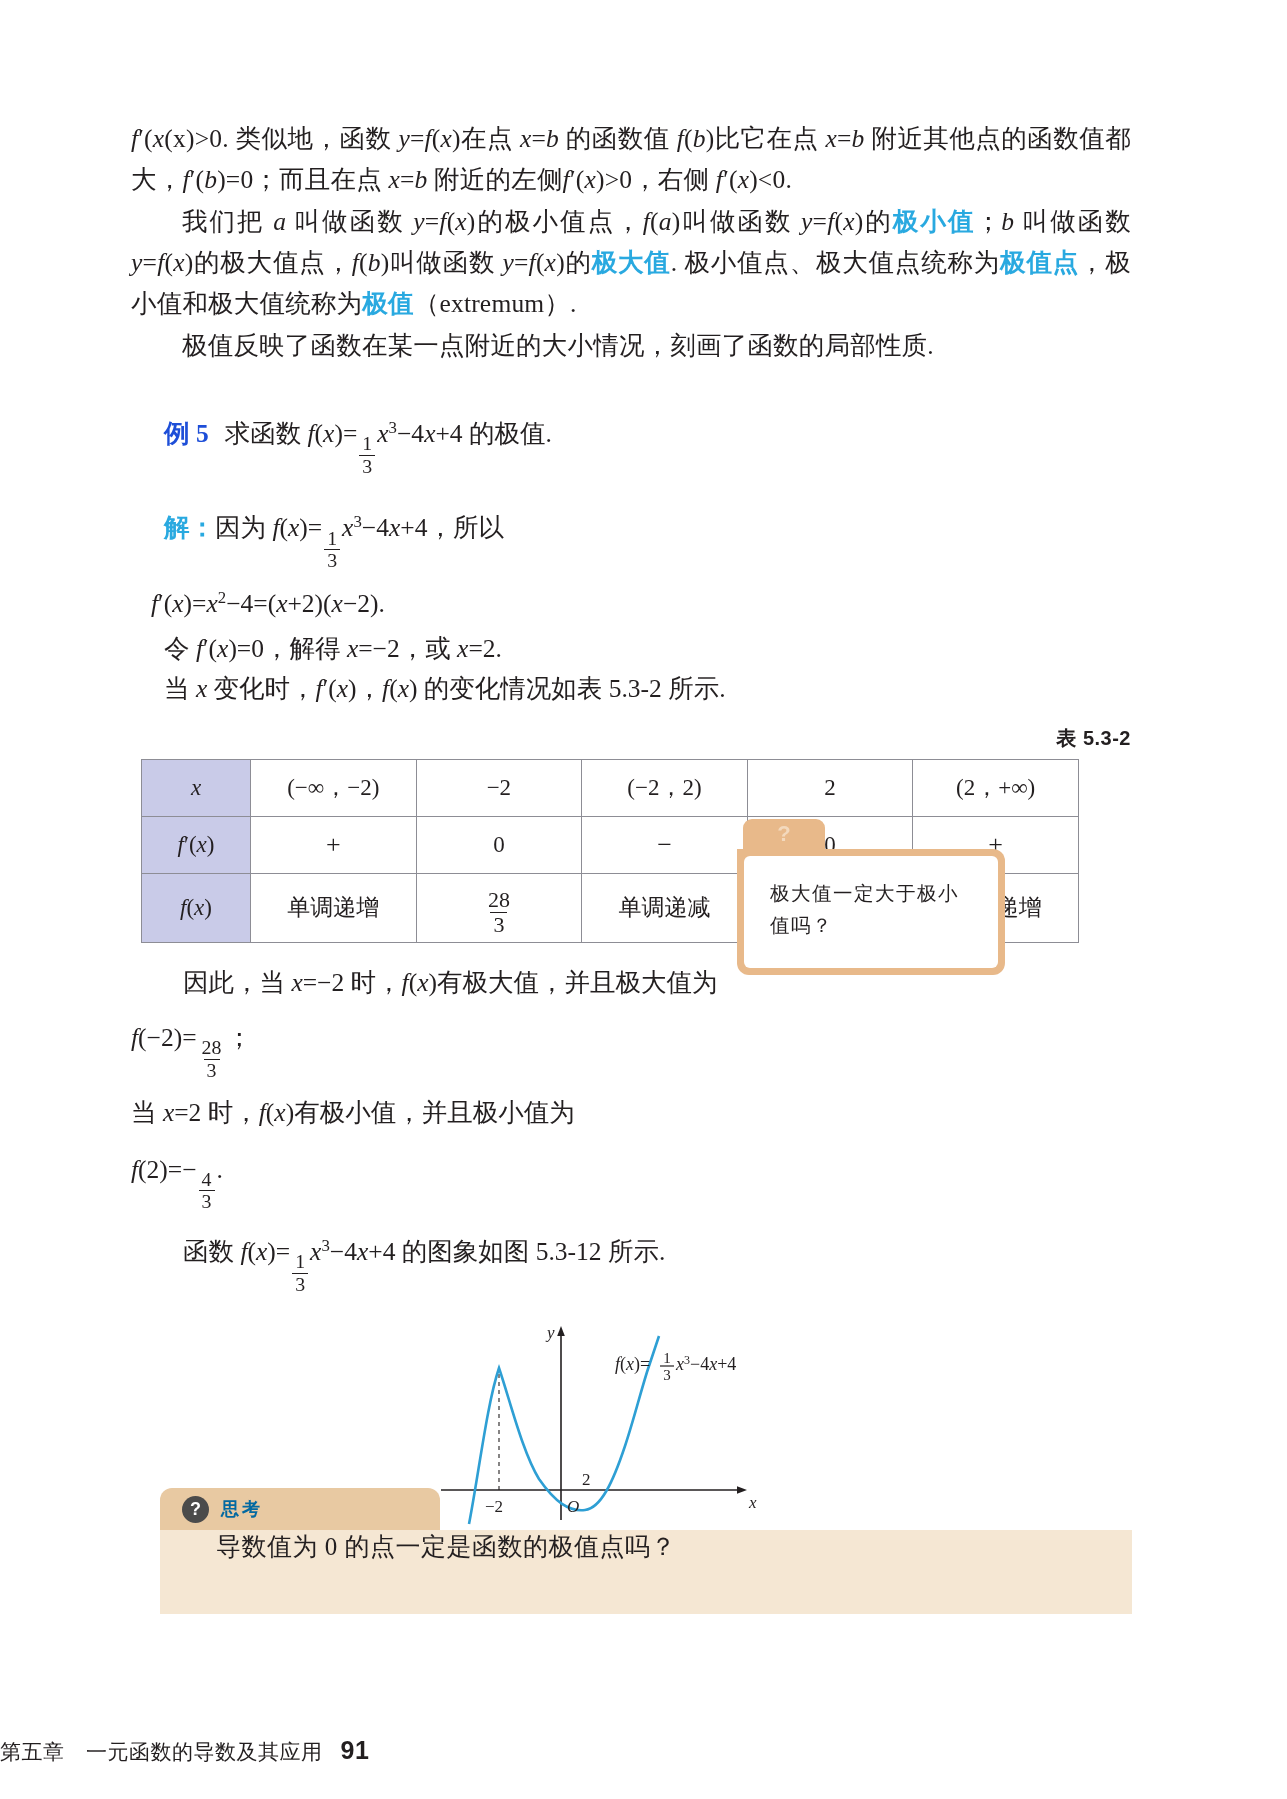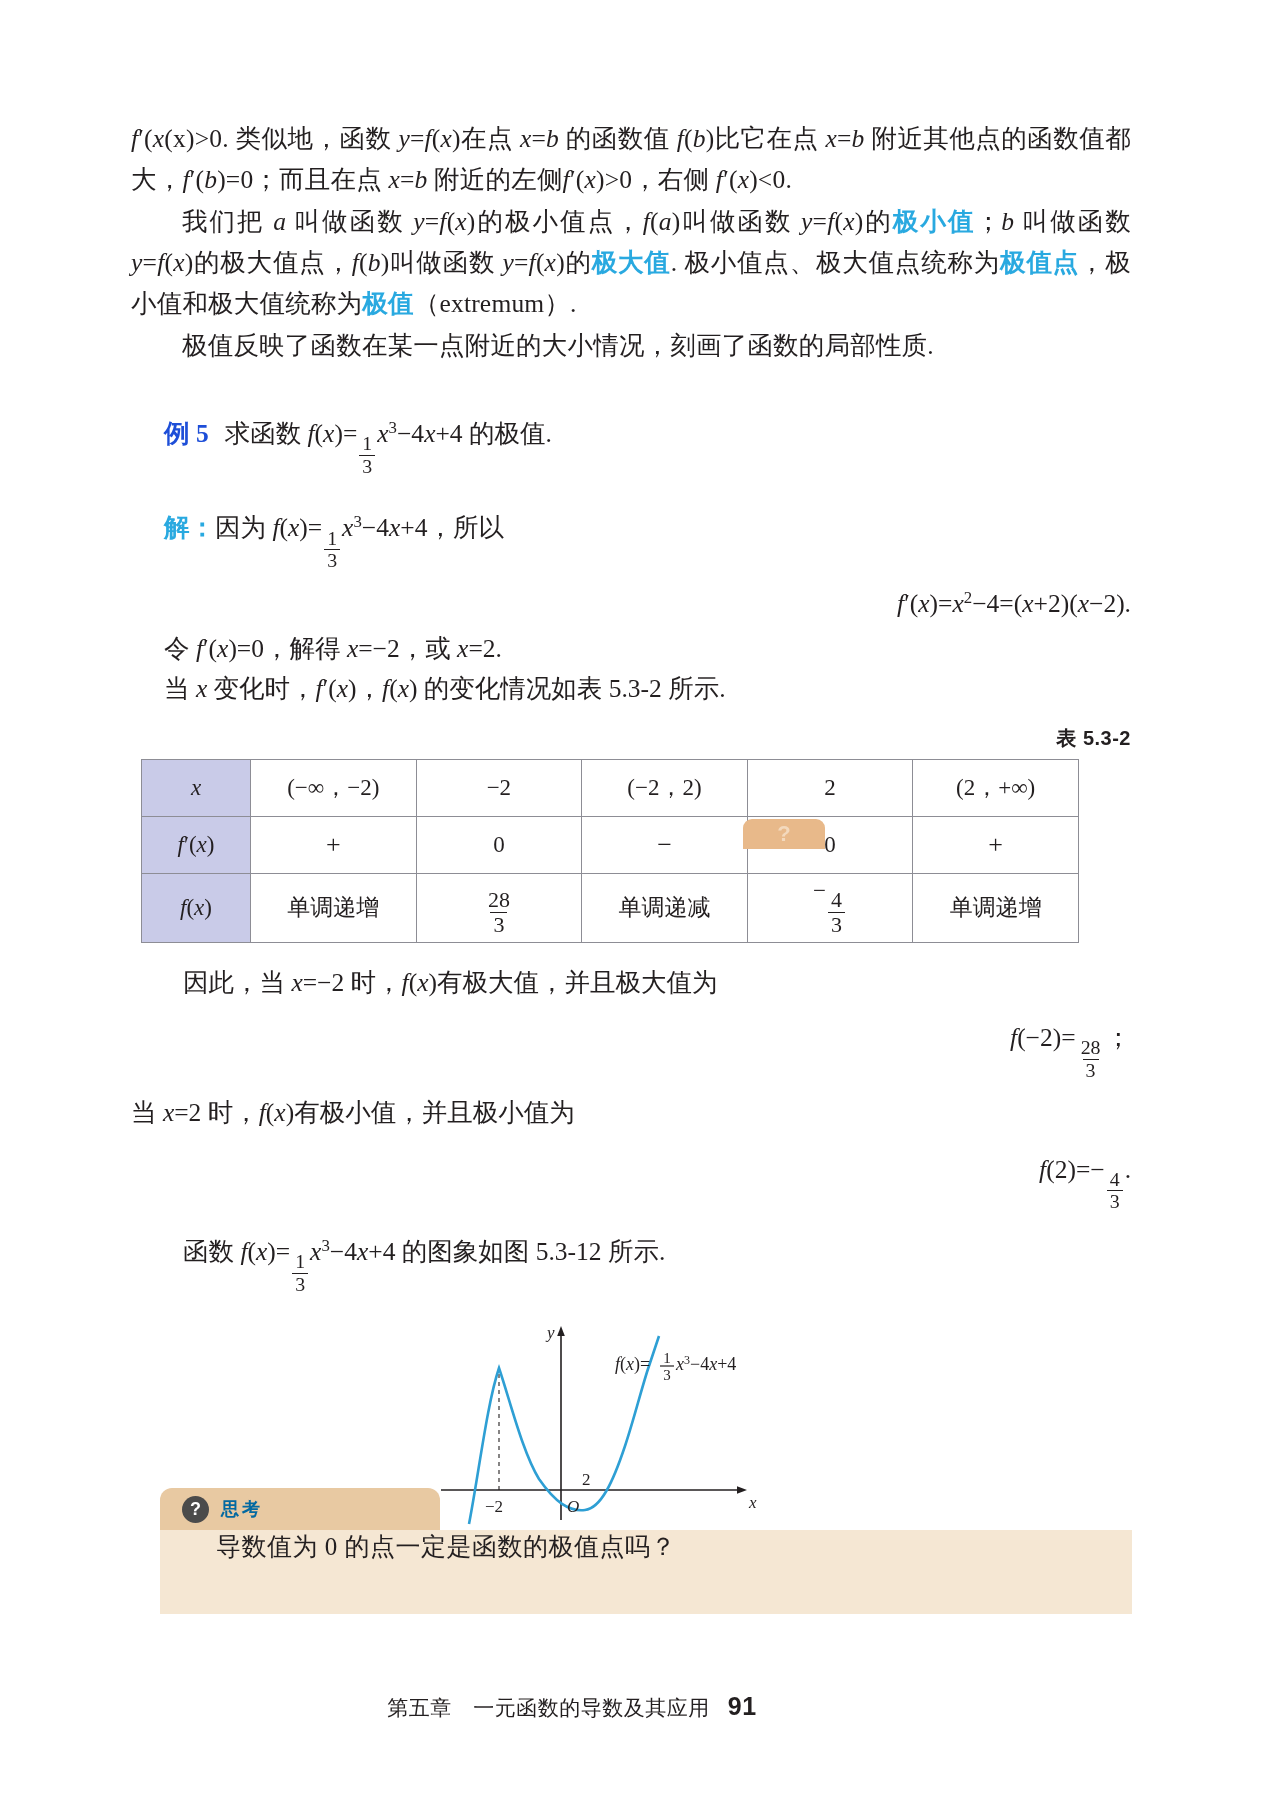--- a/index.html
+++ b/index.html
@@ -69,21 +69,21 @@
   .ex-label { color: #1d4ed8; font-weight: bold; margin-right: 16px; }
   .sol-line {
     font-size: 25.5px;
     line-height: 44px;
     padding-left: 33px;
     margin-top: 28px;
   }
   .sol-label { color: #29a9e0; font-weight: bold; }
 
   .centered-eq {
-    text-align: right;
+    text-align: left;
     font-size: 25.5px;
     line-height: 42px;
     margin: 10px 0 4px 0;
     padding-left: 20px;
   }
   .flow-line {
     font-size: 25.5px;
     line-height: 40px;
     padding-left: 33px;
   }
@@ -209,23 +209,23 @@
     align-items: flex-start;
     padding-left: 56px;
     box-sizing: border-box;
   }
   .think-text { font-size: 25px; letter-spacing: .5px; }
 
   
   .footer {
     position: absolute;
     left: 0;
-    top: 1692px;
+    top: 1736px;
     width: 1144px;
-    text-align: center;
+    text-align: left;
     font-size: 21px;
     font-family: "Liberation Sans", sans-serif;
     color: #231f20;
     letter-spacing: .5px;
   }
   .footer .chap { margin-right: 18px; }
   .footer .pnum { font-size: 25px; font-weight: bold; }
 </style>
 </head>
 <body>
@@ -370,20 +370,23 @@
       </svg>
       <div class="fig-caption">图 5.3-12</div>
     </div>
 
   </div>
 
   <div class="balloon">
     <div class="balloon-tab">
       <span class="qmark">?</span>
     </div>
+    <div class="balloon-body">
+      <div class="balloon-inner">极大值一定大于极小值吗？</div>
+    </div>
   </div>
 
   <div class="thinkbox">
     <div class="think-tab">
       <span class="think-circle">?</span>
       <span class="think-title">思考</span>
     </div>
     <div class="think-body">
       <span class="think-text">导数值为 0 的点一定是函数的极值点吗？</span>
     </div>

